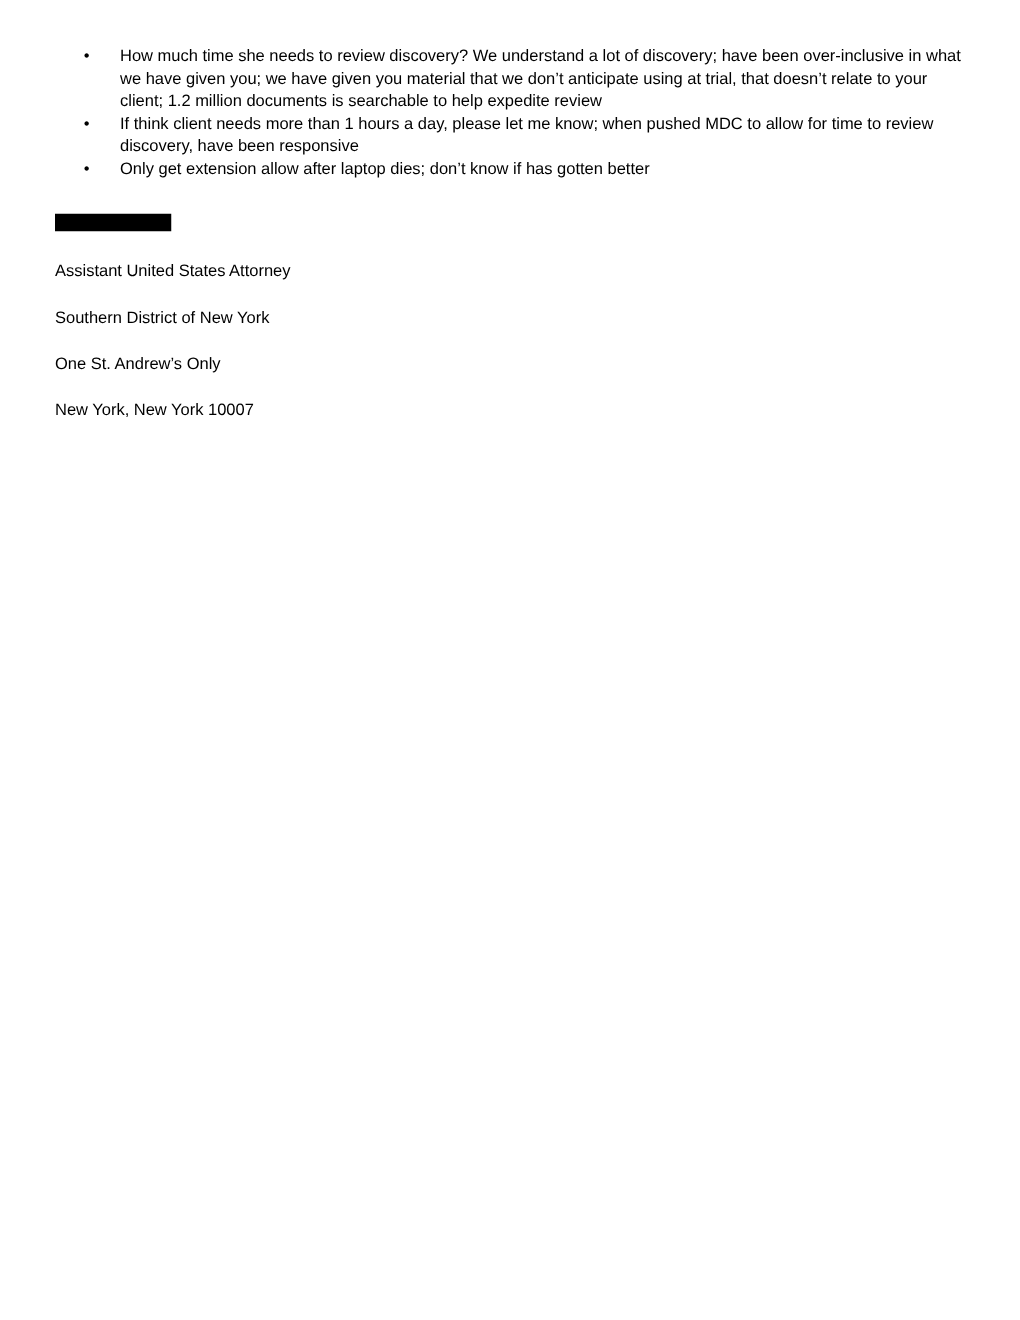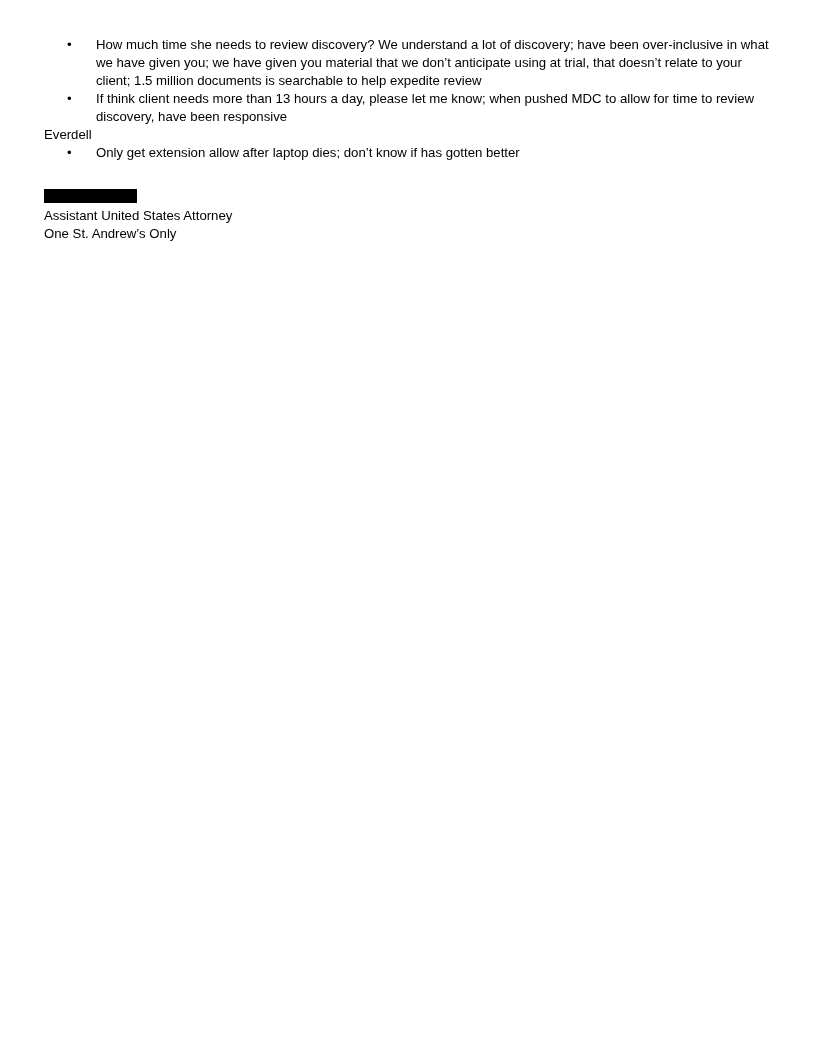--- a/index.html
+++ b/index.html
@@ -56,20 +56,21 @@
   }
   .group-second {
     margin-top: 0px;
   }
   .sig-block {
     margin-top: 0px;
   }
   .sig-line {
     font-size: 13.2px;
     line-height: 18px;
+    margin-top: 19px;
   }
   .redaction {
     display: inline-block;
     background: #000000;
     height: 13px;
     vertical-align: middle;
   }
   .redaction-name {
     width: 93px;
     height: 14px;
@@ -91,37 +92,38 @@
 </style>
 </head>
 <body>
 
 <div class="page">
   <div class="content">
 
     <ul class="bullets">
       <li>
         <span class="dot">•</span>
-        <span class="li-text">How much time she needs to review discovery?  We understand a lot of discovery; have been over-inclusive in what we have given you; we have given you material that we don’t anticipate using at trial, that doesn’t relate to your client; 1.5 million documents is searchable to help expedite review</span>
+        <span class="li-text">How much time she needs to review discovery?  We understand a lot of discovery; have been over-inclusive in what we have given you; we have given you material that we don’t anticipate using at trial, that doesn’t relate to your client; 1.2 million documents is searchable to help expedite review</span>
       </li>
       <li>
         <span class="dot">•</span>
-        <span class="li-text">If think client needs more than 13 hours a day, please let me know; when pushed MDC to allow for time to review discovery, have been responsive</span>
+        <span class="li-text">If think client needs more than 1 hours a day, please let me know; when pushed MDC to allow for time to review discovery, have been responsive</span>
       </li>
     </ul>
 
-    <div class="plain-line">Everdell</div>
 
     <ul class="bullets group-second">
       <li>
         <span class="dot">•</span>
         <span class="li-text">Only get extension allow after laptop dies; don’t know if has gotten better</span>
       </li>
     </ul>
 
     <div class="sig-block">
       <div class="redaction redaction-name"></div>
       <div class="sig-line">Assistant United States Attorney</div>
+      <div class="sig-line">Southern District of New York</div>
       <div class="sig-line">One St. Andrew’s Only</div>
+      <div class="sig-line">New York, New York 10007</div>
     </div>
 
   </div>
 </div>
 
 </body></html>

